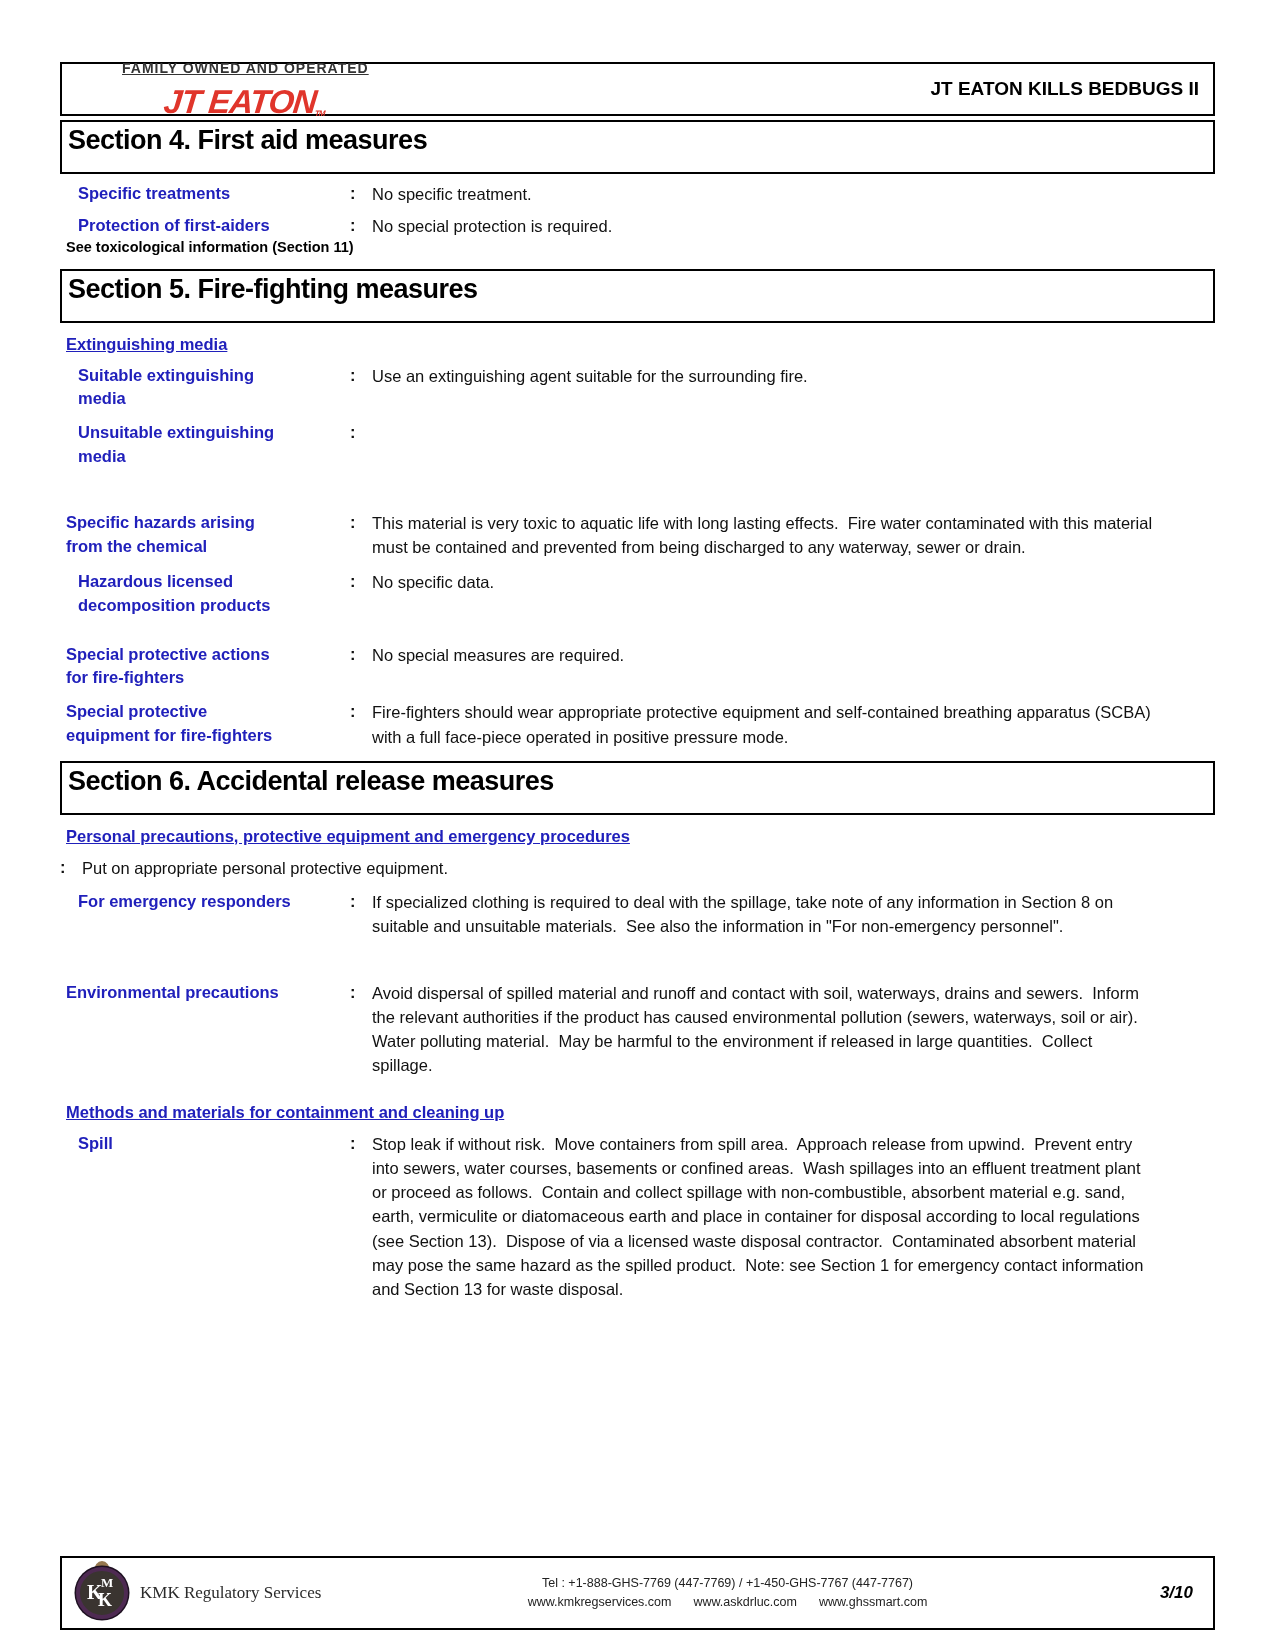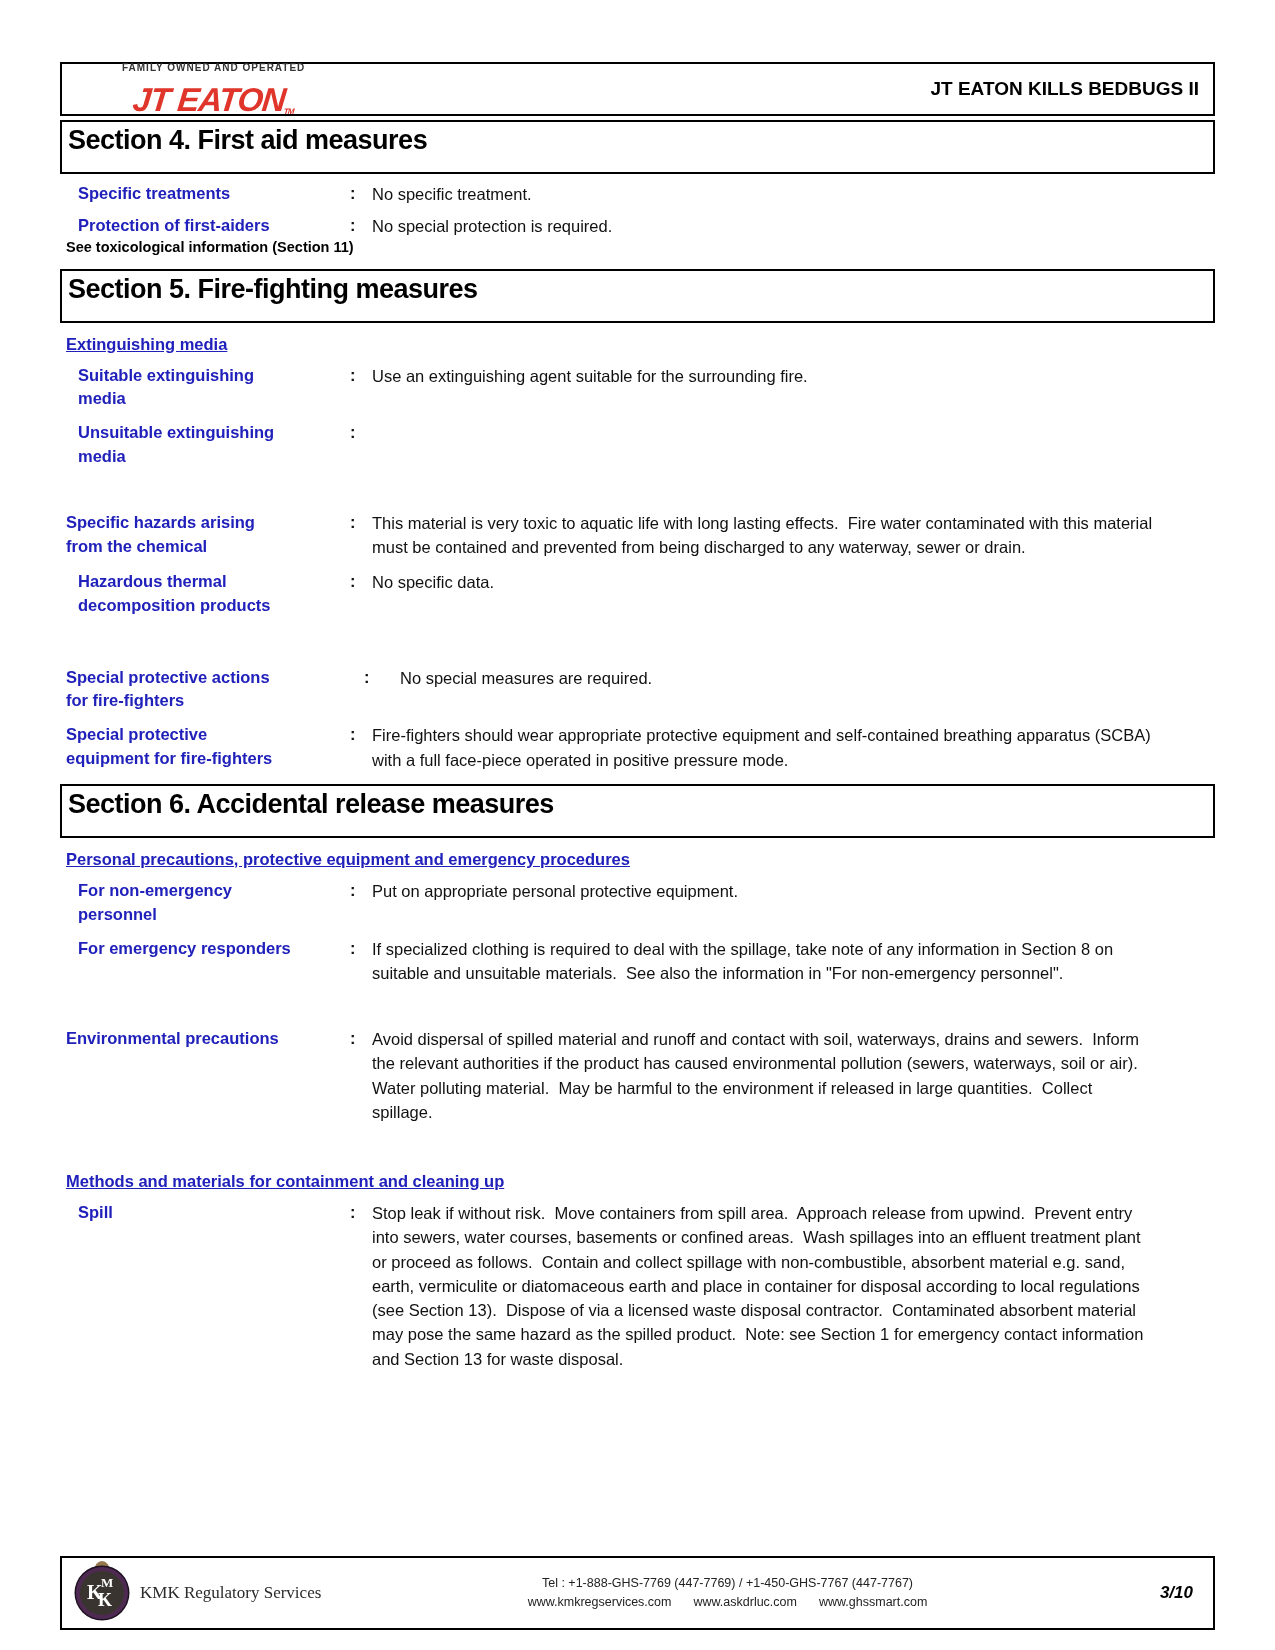--- a/index.html
+++ b/index.html
@@ -18,22 +18,22 @@
 
   
   .header-box {
     border:2px solid #000;
     height:54px;
     display:flex; align-items:center; justify-content:space-between;
     padding:2px 10px 2px 60px;
   }
   .brand { text-align:center; line-height:1; }
   .brand-tagline {
-    font-size:10px; font-weight:bold; letter-spacing:1px; color:#333;
-    display:block; margin-bottom:10px;
+    font-size:14px; font-weight:bold; letter-spacing:1px; color:#333;
+    display:block; margin-bottom:10px;text-decoration:underline;
   }
   .brand-name {
     font-size:33px; font-weight:bold; font-style:italic;
     color:#e0352b; letter-spacing:-1px;
     display:inline-block; transform:skewX(-6deg);
   }
   .brand-tm { font-size:8px; font-weight:bold; color:#e0352b; vertical-align:bottom; }
   .product-name { font-size:19px; font-weight:bold; color:#000; padding-right:4px; }
 
   
@@ -63,21 +63,21 @@
   .subheading {
     color:#2020bb; font-weight:bold; font-size:16.5px;
     text-decoration:underline;
     padding-left:6px;
   }
   .note { font-size:14.5px; font-weight:bold; color:#000; padding-left:6px; }
 
   .mt-note { margin-bottom:14px; }
   .mt-sub  { margin-top:12px; }
   .mt-gap-lg { margin-top:42px; }
-  .mt-gap-xl { margin-top:48px;gap:14px; }
+  .mt-gap-xl { margin-top:25px; }
   .mt-row  { margin-top:10px; }
 
   
   .footer-box {
     position:absolute; left:60px; right:60px; bottom:20px;
     height:74px;
     border:2px solid #000;
     display:flex; align-items:center;
     padding:0 14px 0 14px;
   }
@@ -157,21 +157,21 @@
 media</div>
       <div class="colon">:</div>
     </div>
     <div class="row mt-gap-lg">
       <div class="label">Specific hazards arising
 from the chemical</div>
       <div class="colon">:</div>
       <div class="value">This material is very toxic to aquatic life with long lasting effects.  Fire water contaminated with this material must be contained and prevented from being discharged to any waterway, sewer or drain.</div>
     </div>
     <div class="row indent mt-row">
-      <div class="label">Hazardous thermal
+      <div class="label">Hazardous licensed
 decomposition products</div>
       <div class="colon">:</div>
       <div class="value">No specific data.</div>
     </div>
     <div class="row mt-gap-xl">
       <div class="label">Special protective actions
 for fire-fighters</div>
       <div class="colon">:</div>
       <div class="value">No special measures are required.</div>
     </div>
@@ -183,22 +183,20 @@
     </div>
   </div>
 
   <div class="section-box" style="margin-top:12px;">
     <div class="section-title">Section 6. Accidental release measures</div>
   </div>
   <div class="content">
     <div class="subheading mt-sub">Personal precautions, protective equipment and emergency procedures</div>
 
     <div class="row indent mt-row">
-      <div class="label">For non-emergency
-personnel</div>
       <div class="colon">:</div>
       <div class="value">Put on appropriate personal protective equipment.</div>
     </div>
     <div class="row indent mt-row">
       <div class="label">For emergency responders</div>
       <div class="colon">:</div>
       <div class="value">If specialized clothing is required to deal with the spillage, take note of any information in Section 8 on suitable and unsuitable materials.  See also the information in "For non-emergency personnel".</div>
     </div>
     <div class="row mt-gap-lg">
       <div class="label">Environmental precautions</div>

